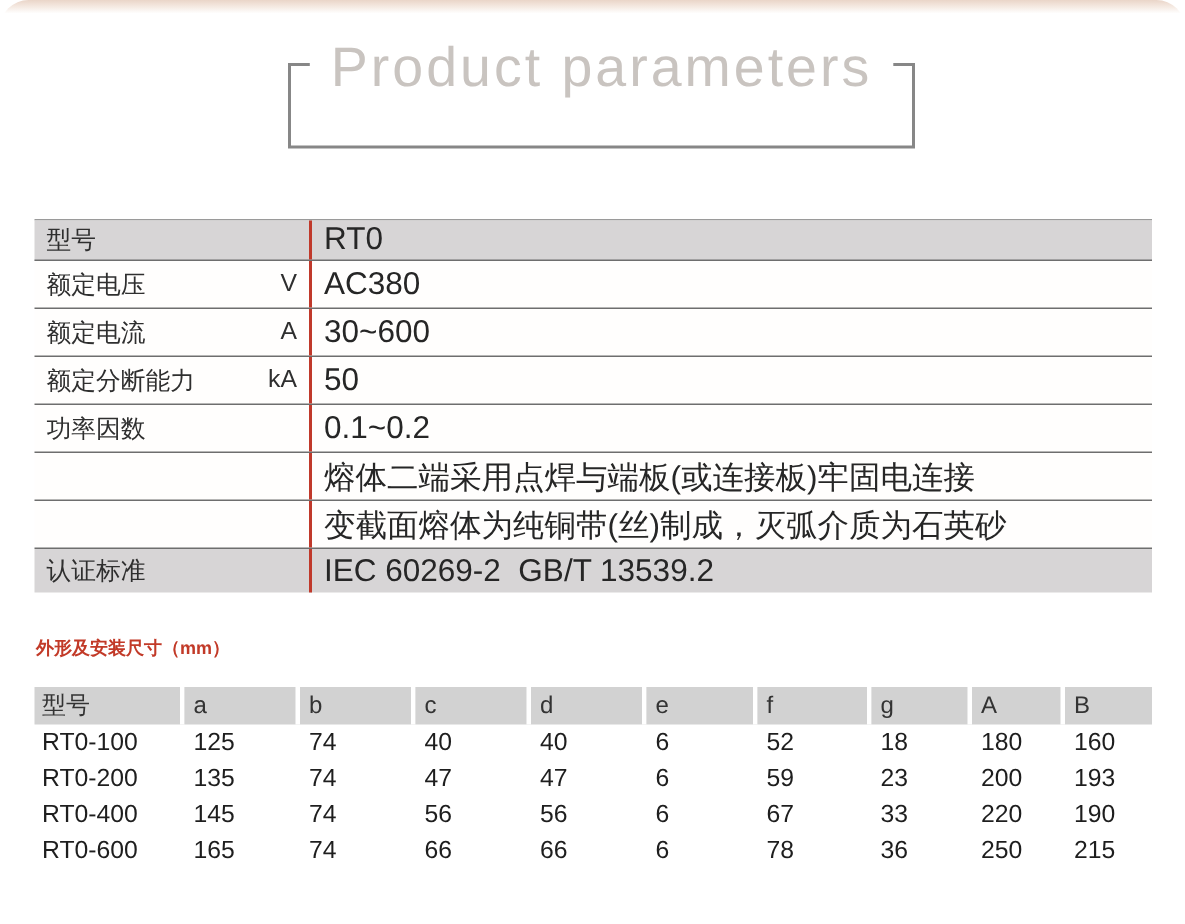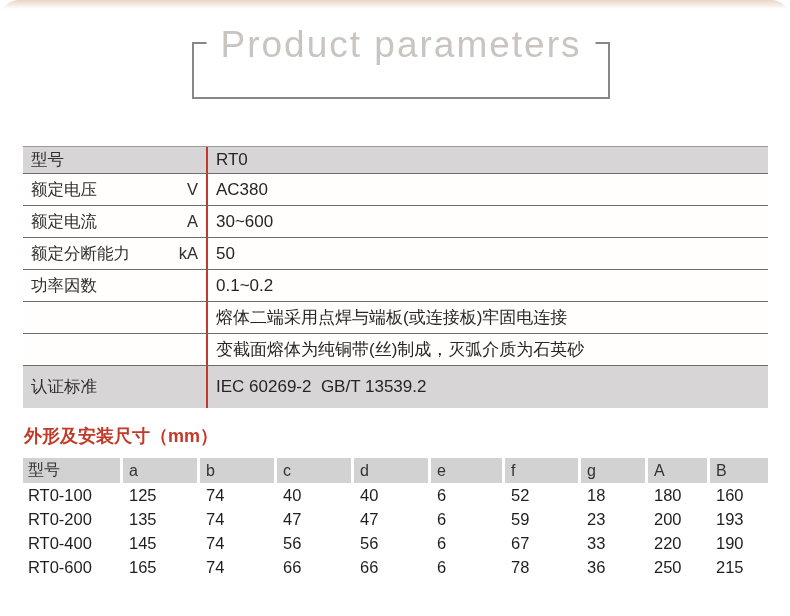--- a/index.html
+++ b/index.html
@@ -51,46 +51,46 @@
     border-top:1px solid #9a9a9a;
   }
   .spec-row {
     display:flex; align-items:center;
     box-sizing:border-box;
     height:32px;
     border-bottom:1px solid #6e6e6e;
     background:#fffefd;
   }
   .spec-row.first { height:27px; }
-  .spec-row.last  { height:42px; border-bottom:none; }
+  .spec-row.last  { height:29px; border-bottom:none; }
   .spec-row.hl    { background:#d7d5d6; }
   .spec-label {
     flex:0 0 126px; box-sizing:border-box;
     padding-left:8px;
     font-size:16.5px; color:#2f2f2f;
     white-space:nowrap;
   }
   .spec-unit {
     flex:0 0 57px; box-sizing:border-box;
     padding-right:8px; text-align:right;
     font-size:16.5px; color:#2f2f2f;
   }
   .spec-value {
     flex:1; align-self:stretch;
     display:flex; align-items:center;
     border-left:2px solid #c0392b;
     padding-left:8px;
-    font-size:17px; color:#262626;
+    font-size:21px; color:#262626;
     white-space:pre;
   }
 
   
   .dim-title {
     position:absolute; left:24px; top:424px;
-    font-size:18px; font-weight:bold;
+    font-size:12px; font-weight:bold;
     color:#c23a28;
     white-space:nowrap;
   }
   .dim-table { position:absolute; left:23px; top:458px; width:745px; }
   .dim-header { display:flex; height:25px; }
   .dim-header-cell {
     box-sizing:border-box;
     display:flex; align-items:center;
     background:#d2d2d2;
     border-right:3px solid #ffffff;

